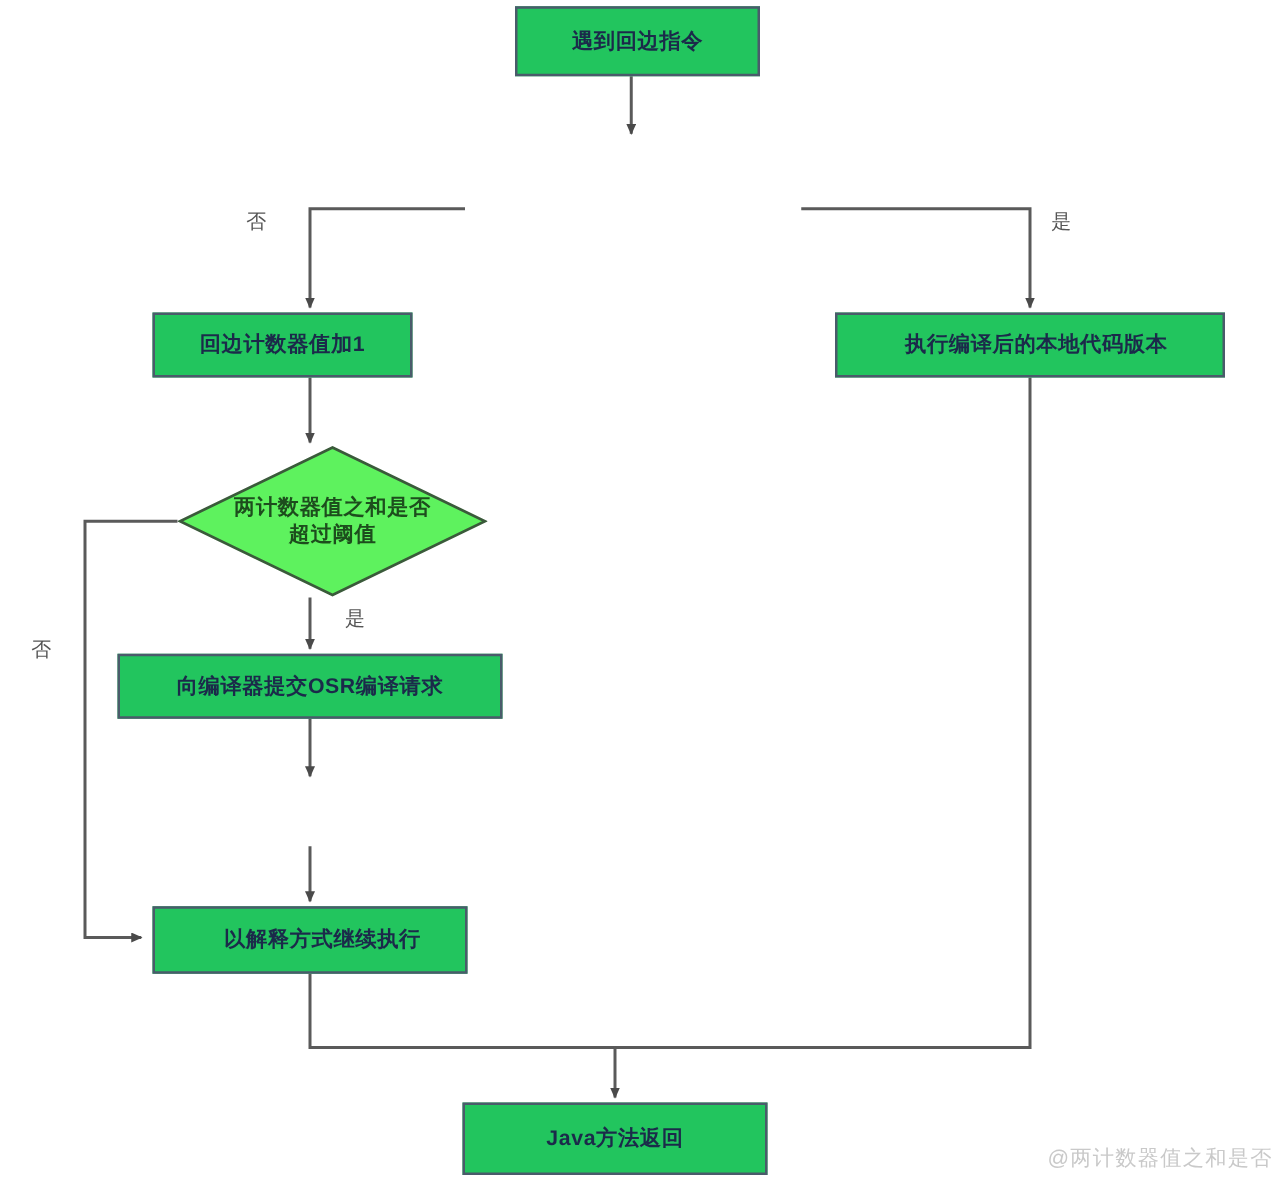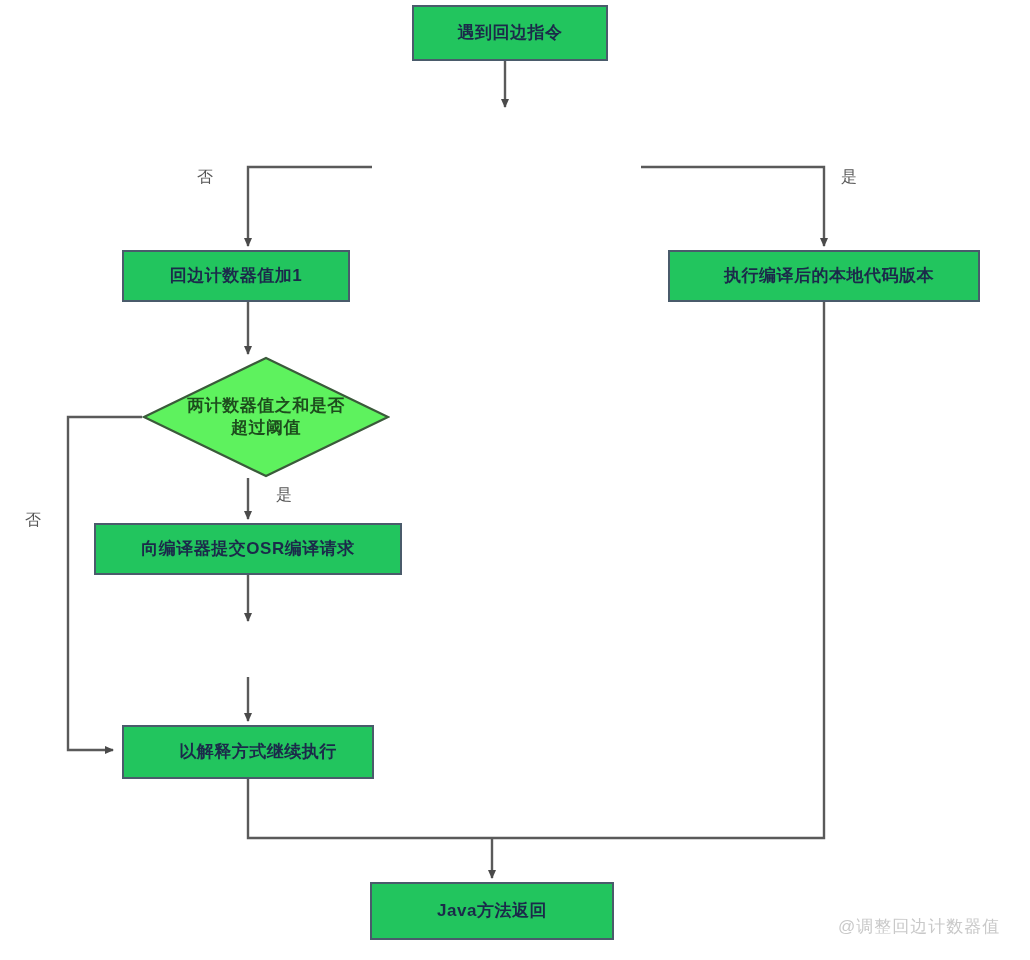--- a/index.html
+++ b/index.html
@@ -120,21 +120,21 @@
   </svg>
 
   <div class="node proc" style="left:412px; top:5px; width:196px; height:56px;">
     <span>遇到回边指令</span>
   </div>
 
 
   <div class="edge-label" style="left:197px; top:167px;"><span>否</span></div>
   <div class="edge-label" style="left:841px; top:167px;"><span>是</span></div>
 
-  <div class="node proc" style="left:122px; top:250px; width:228px; height:52px;">
+  <div class="node proc" style="left:122px; top:250px; width:208px; height:52px;">
     <span>回边计数器值加1</span>
   </div>
 
   <div class="node proc" style="left:668px; top:250px; width:312px; height:52px;padding-left:10px;">
     <span>执行编译后的本地代码版本</span>
   </div>
 
   <div class="diamond-wrap" style="left:142px; top:356px; width:248px; height:122px;">
     <svg width="248" height="122" viewBox="0 0 248 122" xmlns="http://www.w3.org/2000/svg">
       <polygon points="124,2 246,61 124,120 2,61" fill="#5ef25e" stroke="#3a5a3a" stroke-width="2.2"></polygon>
@@ -156,15 +156,15 @@
 
 
   <div class="node proc" style="left:122px; top:725px; width:252px; height:54px;padding-left:20px;">
     <span>以解释方式继续执行</span>
   </div>
 
   <div class="node proc" style="left:370px; top:882px; width:244px; height:58px;">
     <span>Java方法返回</span>
   </div>
 
-  <div class="watermark" style="left:838px; top:915px;"><span>@调整回边计数器值</span></div>
+  <div class="watermark" style="left:838px; top:915px;"><span>@两计数器值之和是否</span></div>
 
 </div>
 
 </body></html>

